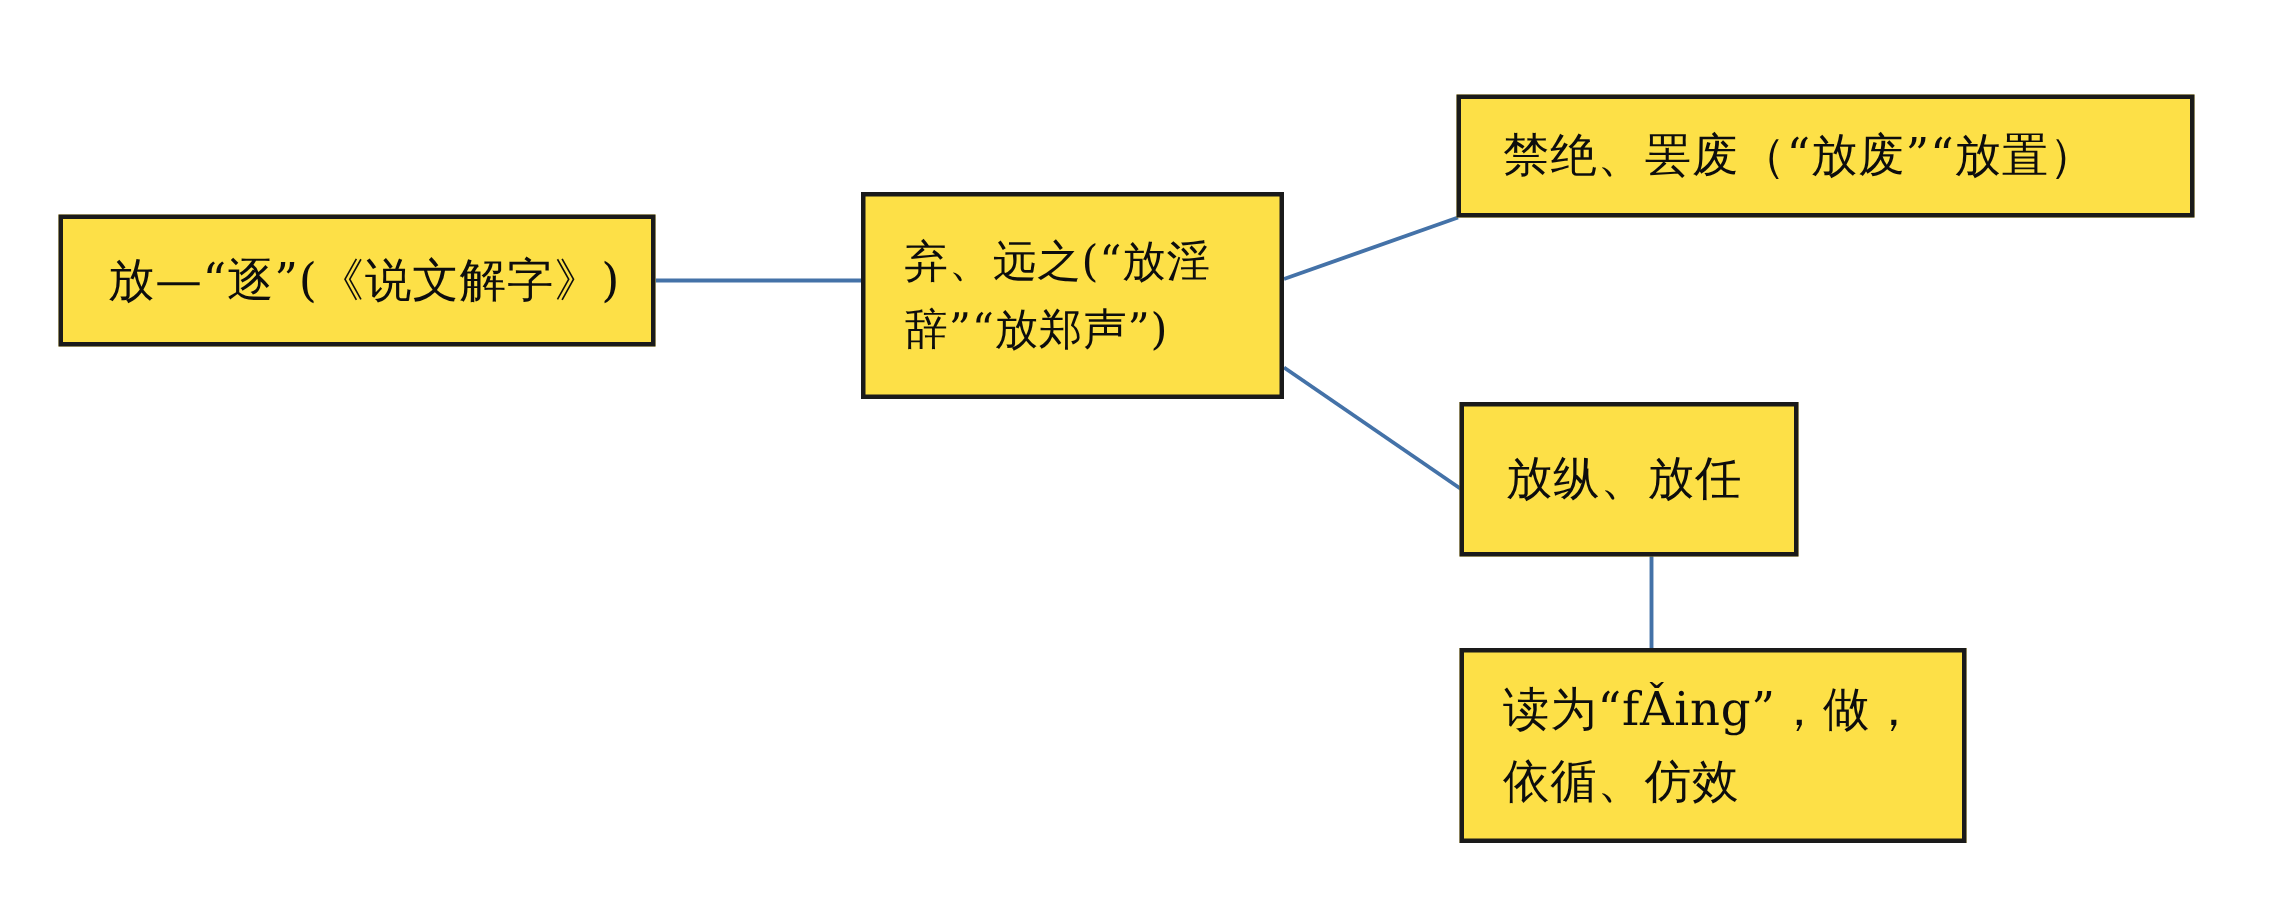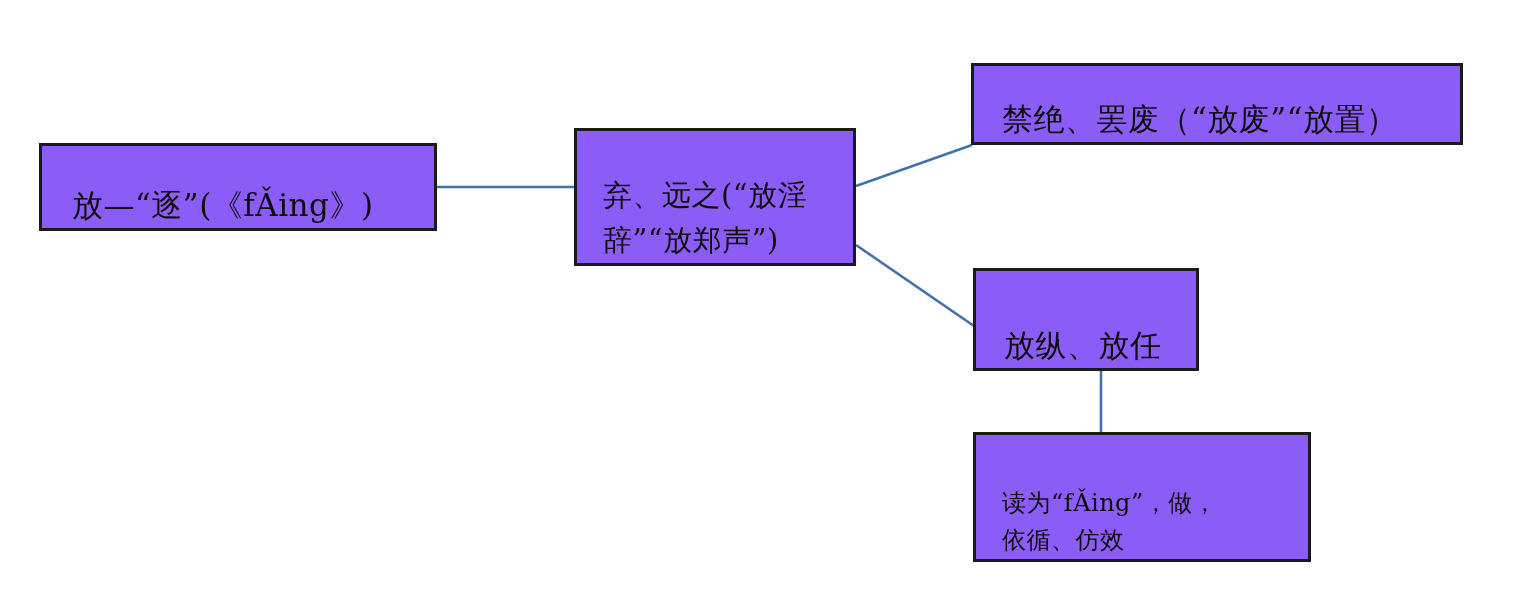--- a/index.html
+++ b/index.html
@@ -21,24 +21,24 @@
     position: absolute;
     left: 0;
     top: 0;
     width: 1526px;
     height: 610px;
     pointer-events: none;
   }
   .node {
     position: absolute;
     box-sizing: border-box;
-    background: #8b5cf6;
+    background: #fde047;
     border: 3px solid #1a1a1a;
     display: flex;
-    align-items: flex-end;
+    align-items: center;
     justify-content: flex-start;
     z-index: 2;
   }
   .node .label {
     display: block;
     width: 100%;
     color: #0d0d0d;
     font-family: "DejaVu Serif", "Liberation Serif", serif;
     line-height: 1.45;
     letter-spacing: 0.5px;
@@ -51,36 +51,36 @@
   #node-core      { left: 574px; top: 128px; width: 282px; height: 138px; padding: 0 12px 0 26px; }
   #node-core .label      { font-size: 29px; line-height: 1.55; }
 
   #node-prohibit  { left: 971px; top: 63px;  width: 492px; height: 82px;  padding: 0 0 0 28px; }
   #node-prohibit .label  { font-size: 31px; }
 
   #node-indulge   { left: 973px; top: 268px; width: 226px; height: 103px;  padding: 0 0 0 28px; }
   #node-indulge .label   { font-size: 31px; }
 
   #node-imitate   { left: 973px; top: 432px; width: 338px; height: 130px; padding: 0 10px 0 26px; }
-  #node-imitate .label   { font-size: 24px; line-height: 1.55; }
+  #node-imitate .label   { font-size: 31px; line-height: 1.55; }
 </style>
 </head>
 <body>
 
 <div id="canvas">
 
   <svg id="connectors" viewBox="0 0 1526 610" width="1526" height="610" xmlns="http://www.w3.org/2000/svg">
     <line x1="437" y1="187" x2="576" y2="187" stroke="#4472a8" stroke-width="2.6" stroke-linecap="butt"></line>
     <line x1="856" y1="186" x2="972" y2="145" stroke="#4472a8" stroke-width="2.6" stroke-linecap="butt"></line>
     <line x1="856" y1="245" x2="974" y2="326" stroke="#4472a8" stroke-width="2.6" stroke-linecap="butt"></line>
     <line x1="1101" y1="352" x2="1101" y2="433" stroke="#4472a8" stroke-width="2.6" stroke-linecap="butt"></line>
   </svg>
 
   <div class="node" id="node-root">
-    <span class="label">放—“逐”(《fǍing》)</span>
+    <span class="label">放—“逐”(《说文解字》)</span>
   </div>
 
   <div class="node" id="node-core">
     <span class="label">弃、远之(“放淫
 辞”“放郑声”)</span>
   </div>
 
   <div class="node" id="node-prohibit">
     <span class="label">禁绝、罢废（“放废”“放置）</span>
   </div>

